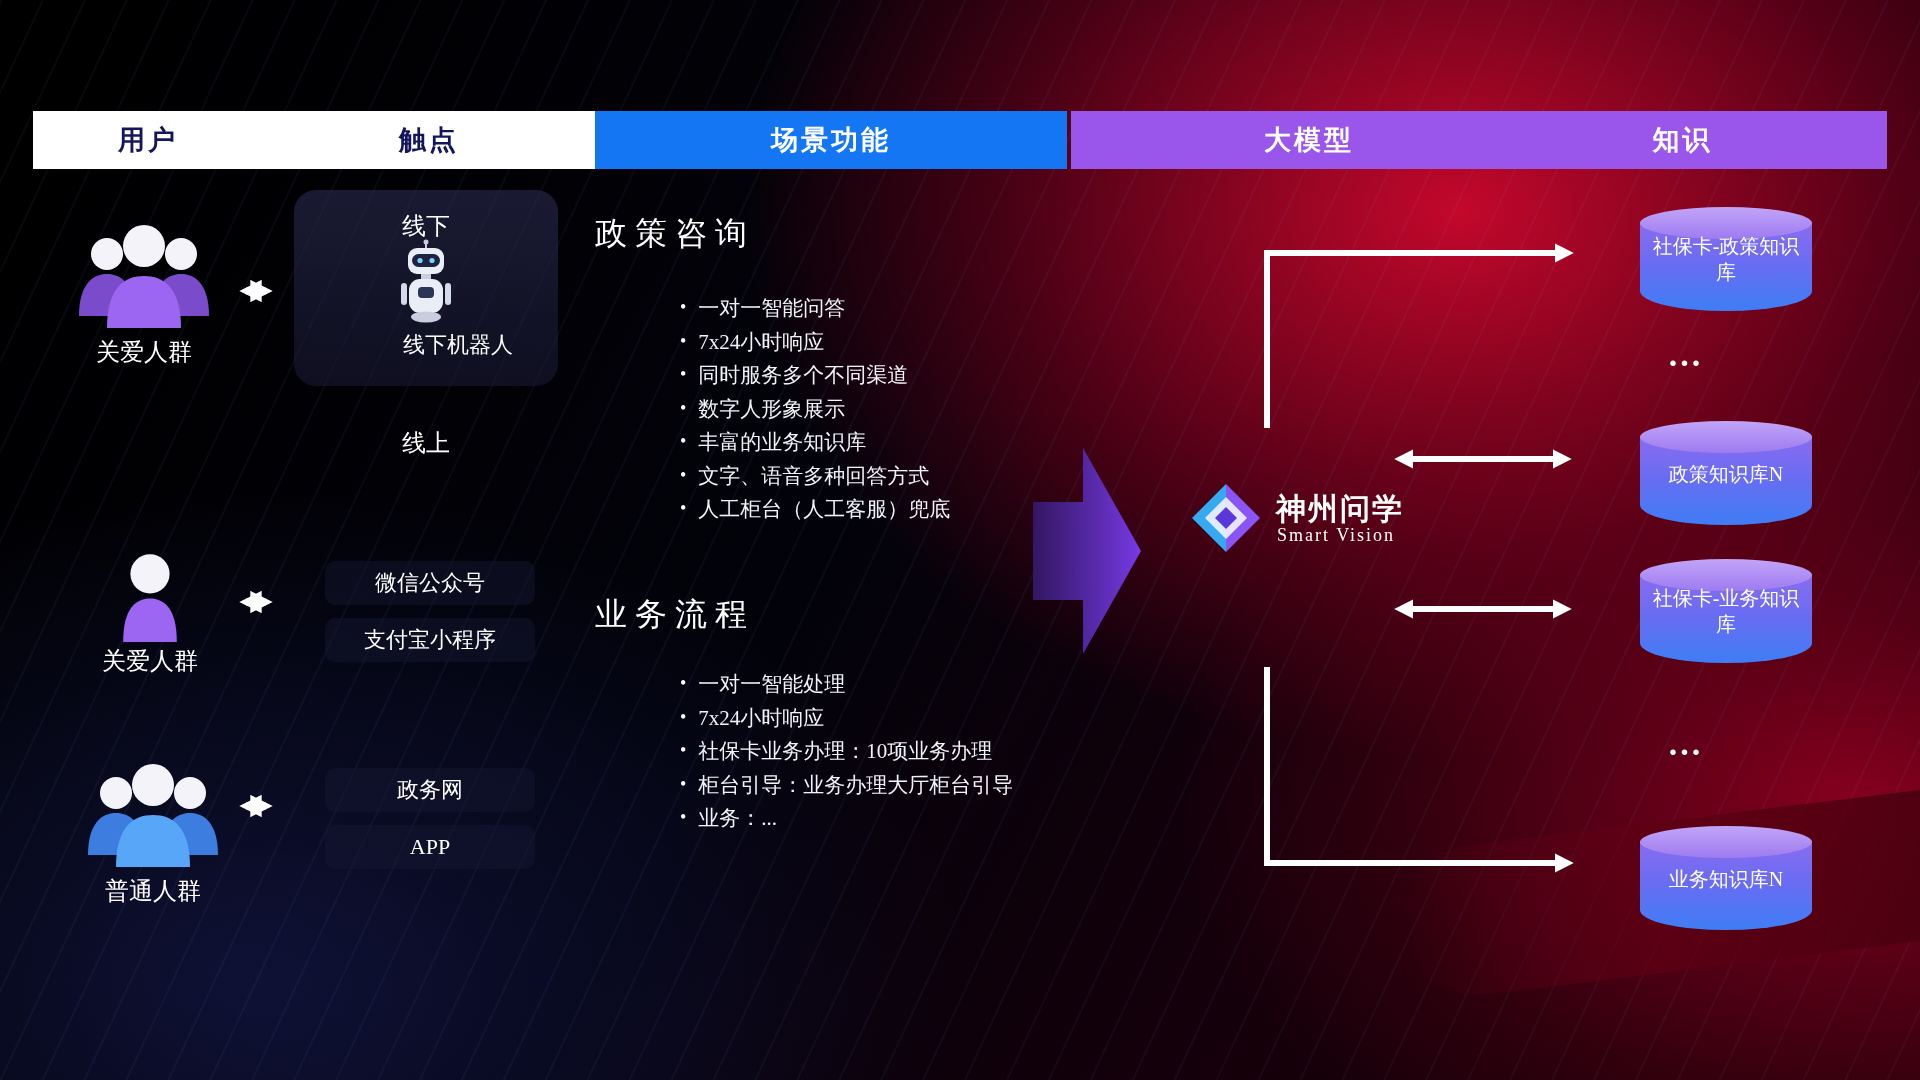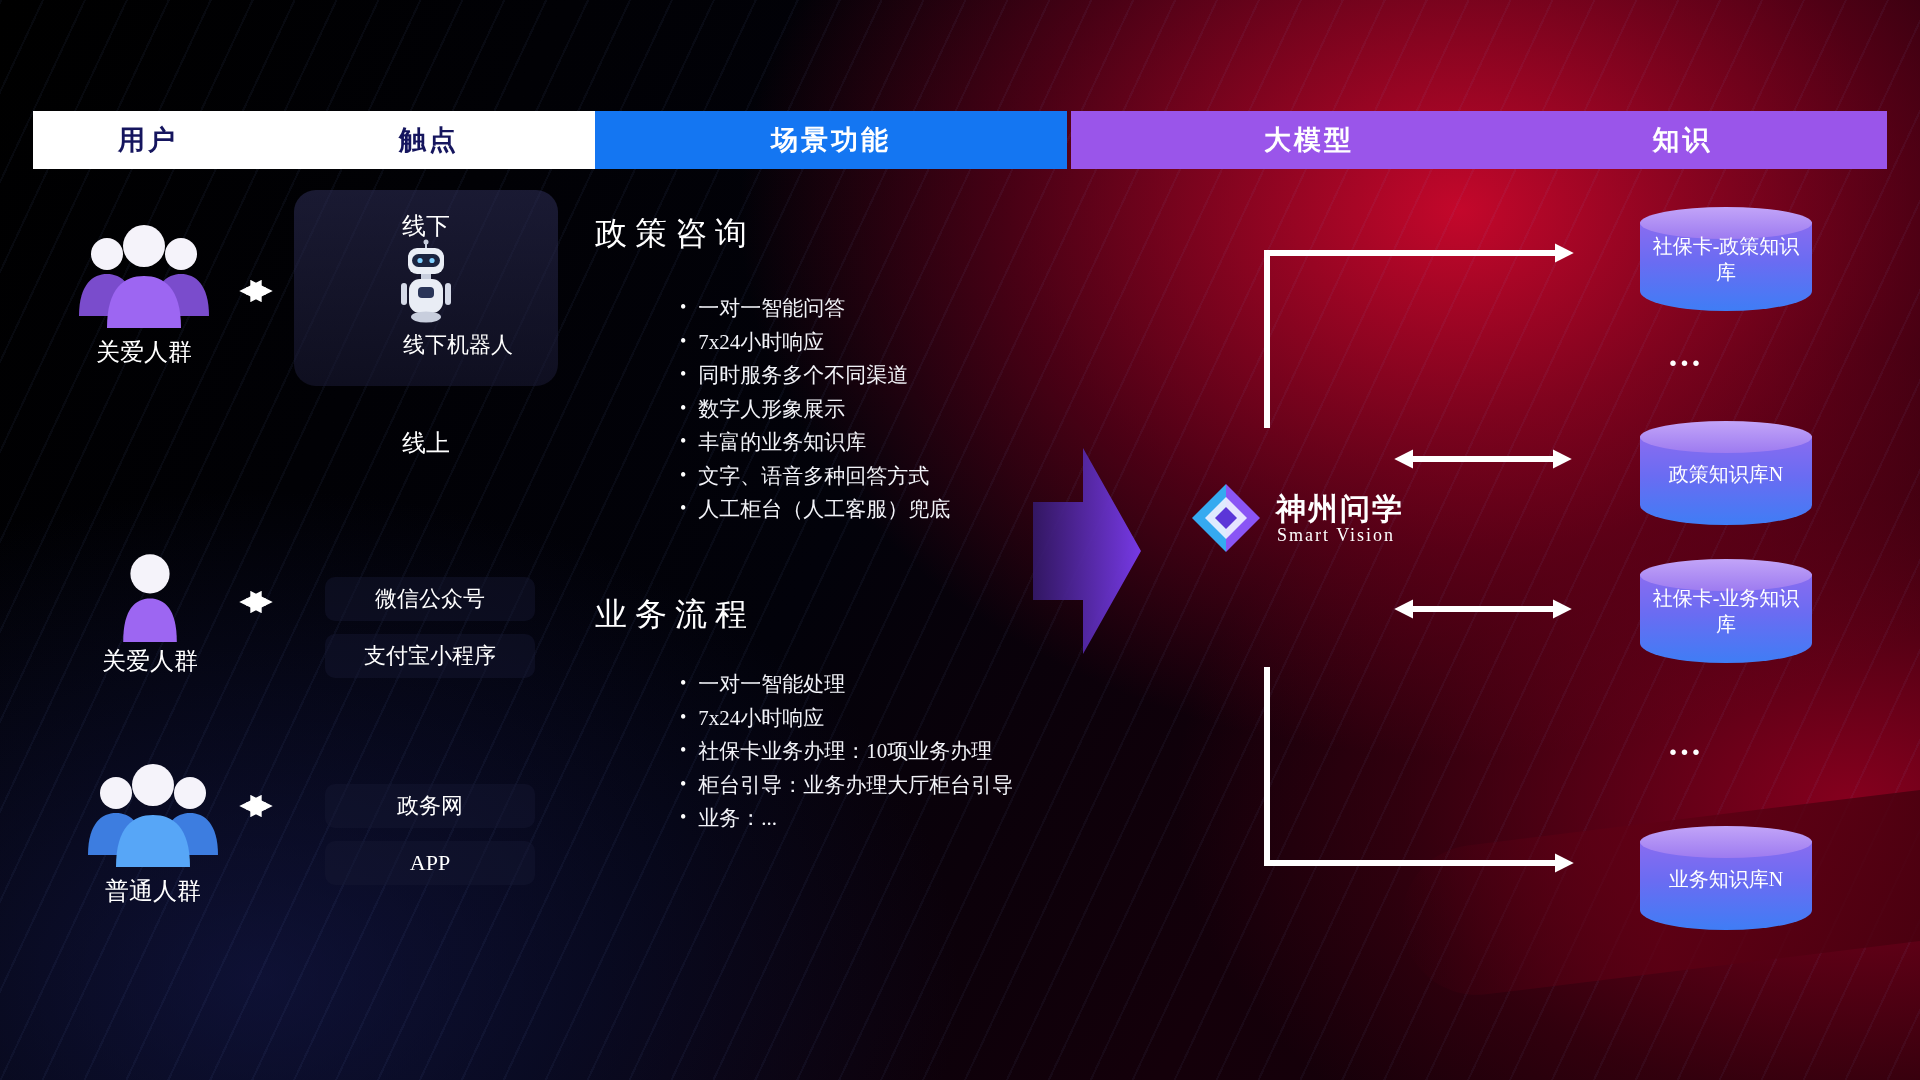--- a/index.html
+++ b/index.html
@@ -47,21 +47,21 @@
   
   .offline-card{
     position:absolute;left:294px;top:190px;width:264px;height:196px;z-index:4;
     background:linear-gradient(180deg, rgba(46,46,88,0.55), rgba(26,26,54,0.55));
     border-radius:22px;
   }
   .tp-text{font-size:24px;width:264px;left:294px;text-align:center;}
   .tp-band{
     position:absolute;left:325px;width:210px;height:44px;z-index:4;
     background:rgba(22,24,52,0.45);border-radius:10px;
-    display:flex;align-items:center;justify-content:center;font-size:22px;margin-top:16px;
+    display:flex;align-items:center;justify-content:center;font-size:22px;
   }
   
   .scen-title{left:595px;width:472px;font-size:32px;letter-spacing:8px;}
   .scen-list{left:677px;margin:3px;padding:0;list-style:none;}
   .scen-list li{font-size:21px;line-height:32.5px;color:#f2f3f8;white-space:nowrap;}
   .scen-list li::before{content:"•";font-size:18px;margin-right:12px;position:relative;top:-2px;color:#fff;}
   
   .logo-name{font-size:30px;font-weight:700;letter-spacing:2px;}
   .logo-sub{font-size:18px;letter-spacing:2px;}
   

